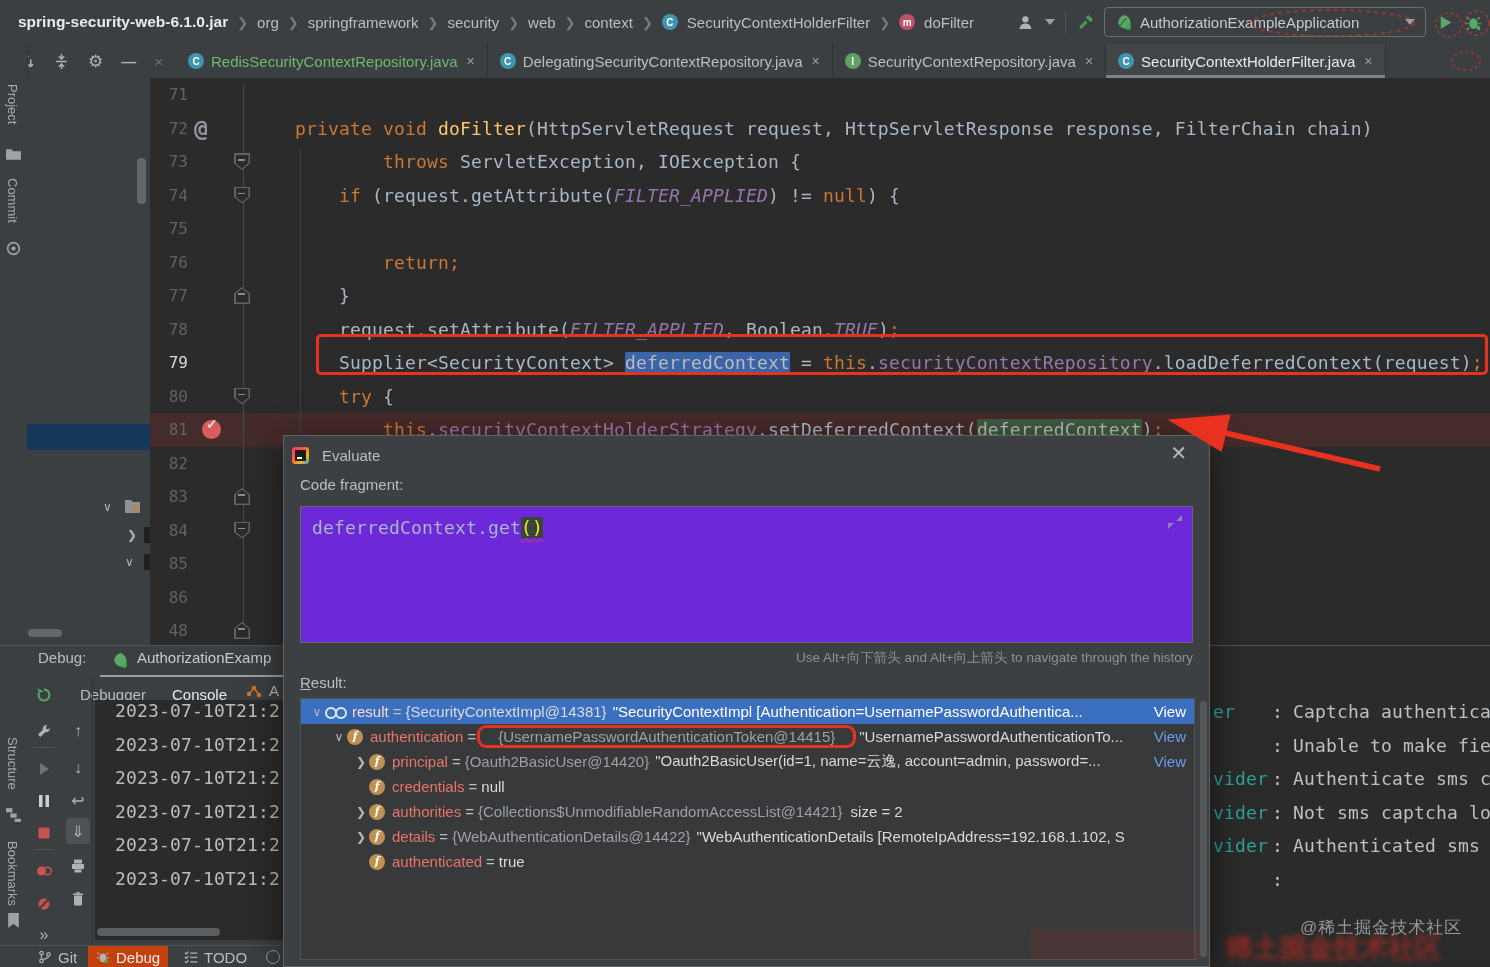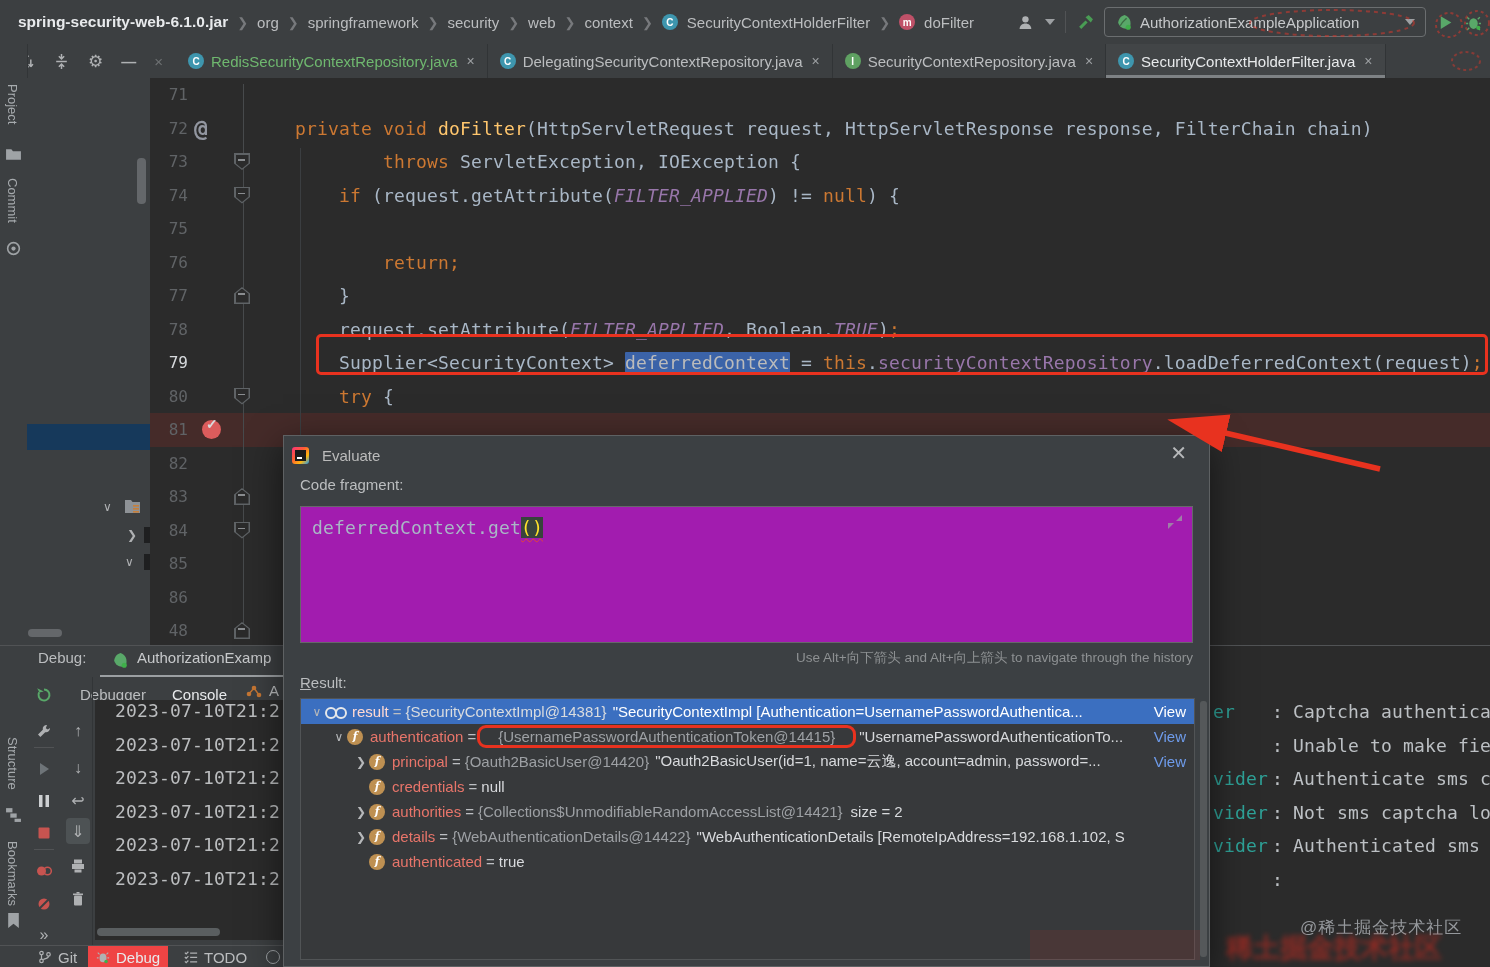--- a/index.html
+++ b/index.html
@@ -73,40 +73,40 @@
   .dbg-ic svg{width:16px;height:16px;}
   .dbg-ic.selbox{background:#4D5254;border-radius:4px;width:24px;margin-left:5px;}
   .tsep{position:absolute;left:7px;width:20px;height:1px;background:#515355;}
   #dbg-console{position:absolute;left:68px;top:54px;width:188px;height:240px;background:#2B2B2B;overflow:hidden;}
   .conline{position:absolute;left:20px;white-space:pre;color:#BBBDBF;font:18px/33.5px "DejaVu Sans Mono",monospace;letter-spacing:.16px;}
   #dbg-hsb{position:absolute;left:70px;top:282px;width:123px;height:8px;background:#5A5E60;border-radius:4px;}
   #dbg-vline{position:absolute;left:65px;top:31px;width:1px;height:268px;background:#323537;}
   
   #bottombar{position:absolute;left:0;top:945px;width:1490px;height:22px;background:#3C3F41;border-top:1px solid #515355;}
   .bb-item{position:absolute;top:0;height:22px;display:flex;align-items:center;gap:6px;color:#BBBDBF;padding:0 8px;}
-  .bb-item.active{background:#ef4444;color:#E8EAEC;}
+  .bb-item.active{background:#c2410c;color:#E8EAEC;}
   .bb-item svg{width:14px;height:14px;}
   
   #rconsole{position:absolute;left:1210px;top:646px;width:280px;height:321px;background:#2B2B2B;overflow:hidden;}
   .rc-row{position:absolute;left:0;width:280px;height:34px;font:18px/33.5px "DejaVu Sans Mono",monospace;letter-spacing:.16px;white-space:pre;}
   .rc-pre{position:absolute;left:3px;color:#2EA197;}
   .rc-col{position:absolute;left:62px;color:#BCC0C4;}
   .rc-msg{position:absolute;left:83px;color:#BCC0C4;}
   #wm-gray{position:absolute;left:1300px;top:916px;width:190px;color:#95989C;font-size:17px;letter-spacing:1px;}
   .wm-red{position:absolute;color:#CC2B20;font-weight:bold;filter:blur(2.5px);overflow:hidden;white-space:nowrap;}
   
   #dialog{position:absolute;left:283px;top:435px;width:927px;height:532px;background:#3C4043;border:1px solid #5E6163;
           box-sizing:border-box;box-shadow:0 10px 34px rgba(0,0,0,.55);z-index:30;}
   #dlg-title{position:absolute;left:8px;top:8px;display:flex;align-items:center;gap:13px;height:22px;text-align:center;}
   #dlg-logo{width:17px;height:17px;border-radius:3px;background:linear-gradient(135deg,#FC317B 0%,#FE5E32 40%,#FFB70C 70%,#1B98F5 100%);position:relative;}
   #dlg-logo::after{content:'';position:absolute;left:3px;top:3px;width:11px;height:11px;background:#1b1b1b;}
   #dlg-logo::before{content:'';position:absolute;left:5px;top:10.5px;width:5px;height:1.5px;background:#fff;z-index:1;}
   #dlg-close{position:absolute;right:22px;top:5px;color:#B7B9BB;font-size:20px;}
   #dlg-fraglabel{position:absolute;left:16px;top:40px;color:#BBBDBF;}
-  #dlg-input{position:absolute;left:16px;top:70px;width:893px;height:137px;background:#a21caf;border:1px solid #666869;box-sizing:border-box;}
+  #dlg-input{position:absolute;left:16px;top:70px;width:893px;height:137px;background:#6d28d9;border:1px solid #666869;box-sizing:border-box;}
   #dlg-expr{position:absolute;left:11px;top:9px;font:18px/24px "DejaVu Sans Mono",monospace;letter-spacing:.16px;color:#A9B7C6;}
   #dlg-expr .parens{color:#FFE32B;background:#38443C;text-decoration:underline wavy #E0453A 1px;text-underline-offset:4px;}
   #dlg-collapse{position:absolute;right:10px;top:8px;width:14px;height:14px;opacity:.75;}
   #dlg-collapse::before{content:'';position:absolute;right:0;top:0;border-left:6px solid transparent;border-top:6px solid #9DA0A3;transform:rotate(90deg);}
   #dlg-collapse::after{content:'';position:absolute;left:0;bottom:0;border-right:6px solid transparent;border-bottom:6px solid #9DA0A3;transform:rotate(90deg);}
   #dlg-hint{position:absolute;right:16px;top:213px;color:#8E9193;font-size:13.5px;}
   #dlg-resultlabel{position:absolute;left:16px;top:238px;color:#BBBDBF;}
   #dlg-resultlabel .mn{text-decoration:underline;}
   #dlg-tree{position:absolute;left:16px;top:262px;width:895px;height:262px;background:#37393B;border:1px solid #515456;box-sizing:border-box;overflow:hidden;}
   #dlg-vsb{position:absolute;left:916px;top:265px;width:7px;height:256px;background:#55585A;border-radius:3px;}
@@ -310,20 +310,21 @@
       <div class="cl" style="top: 167.5px; left: 233px;"><span class="kw">return</span><span class="sem">;</span></div>
       <div class="gut" style="top: 201px;">77</div>
       <div class="cl" style="top: 201px; left: 189px;"><span class="pl">}</span></div>
       <div class="gut" style="top: 234.5px;">78</div>
       <div class="cl" style="top: 234.5px; left: 189px;"><span class="pl">request.setAttribute(</span><span class="cst">FILTER_APPLIED</span><span class="pl">, Boolean.</span><span class="cst">TRUE</span><span class="pl">)</span><span class="sem">;</span></div>
       <div class="gut cur" style="top: 268px;">79</div>
       <div class="cl" style="top: 268px; left: 189px;"><span class="pl">Supplier&lt;SecurityContext&gt; </span><span class="selb">deferredContext</span><span class="pl"> = </span><span class="kw">this</span><span class="pl">.</span><span class="fld">securityContextRepository</span><span class="pl">.loadDeferredContext(request)</span><span class="sem">;</span></div>
       <div class="gut" style="top: 301.5px;">80</div>
       <div class="cl" style="top: 301.5px; left: 189px;"><span class="kw">try</span><span class="pl"> {</span></div>
       <div class="gut" style="top: 335px;">81</div>
+      <div class="cl" style="top: 335px; left: 233px;"><span class="kw">this</span><span class="pl">.</span><span class="fld">securityContextHolderStrategy</span><span class="pl">.setDeferredContext(</span><span class="selg">deferredContext</span><span class="pl">)</span><span class="sem">;</span></div>
       <div class="gut" style="top: 368.5px;">82</div>
       <div class="gut" style="top: 402px;">83</div>
       <div class="gut" style="top: 435.5px;">84</div>
       <div class="gut" style="top: 469px;">85</div>
       <div class="gut" style="top: 502.5px;">86</div>
       <div class="gut" style="top: 536px;">48</div>
       <div class="foldo fd" style="top: 75px;">
         <div class="f1"></div>
         <div class="f2"></div>
         <div class="dash"></div>

